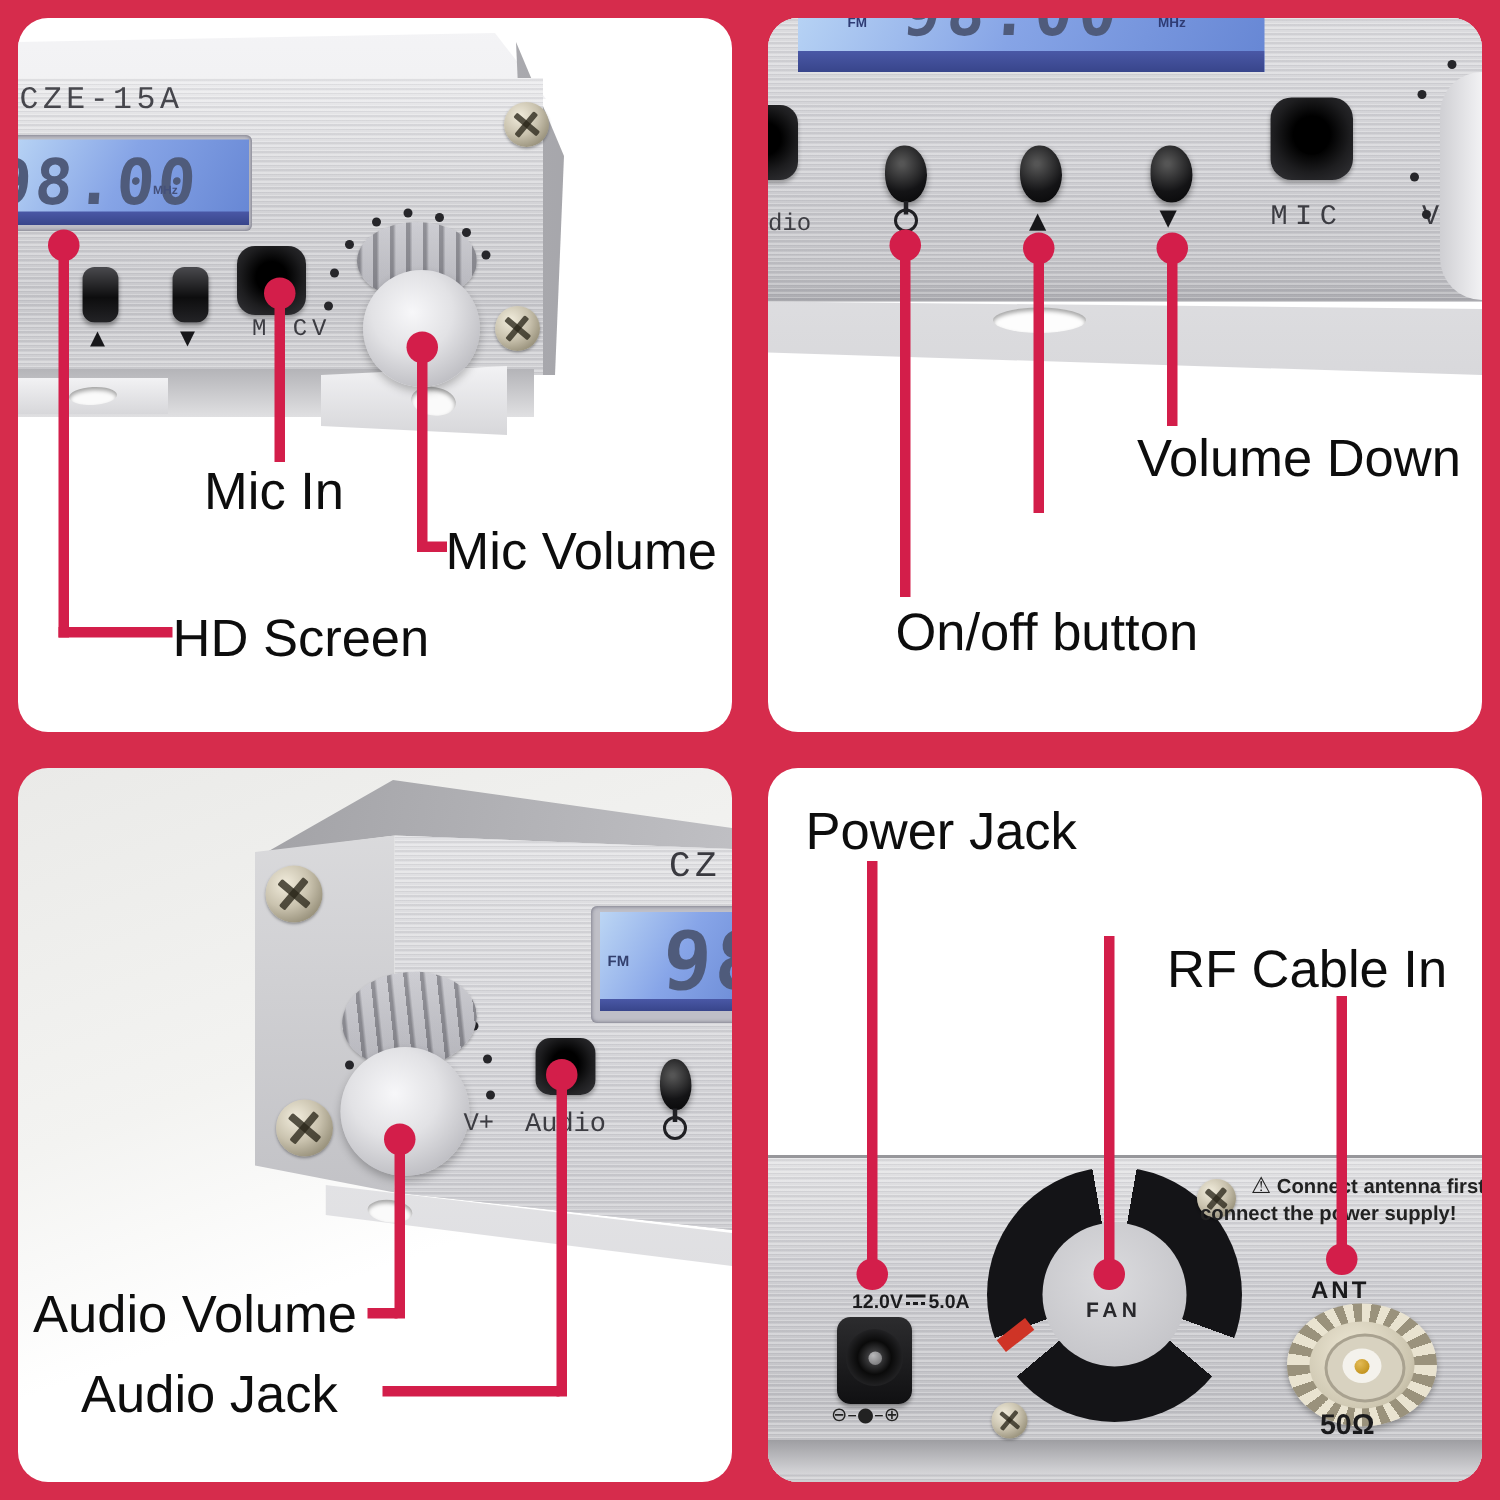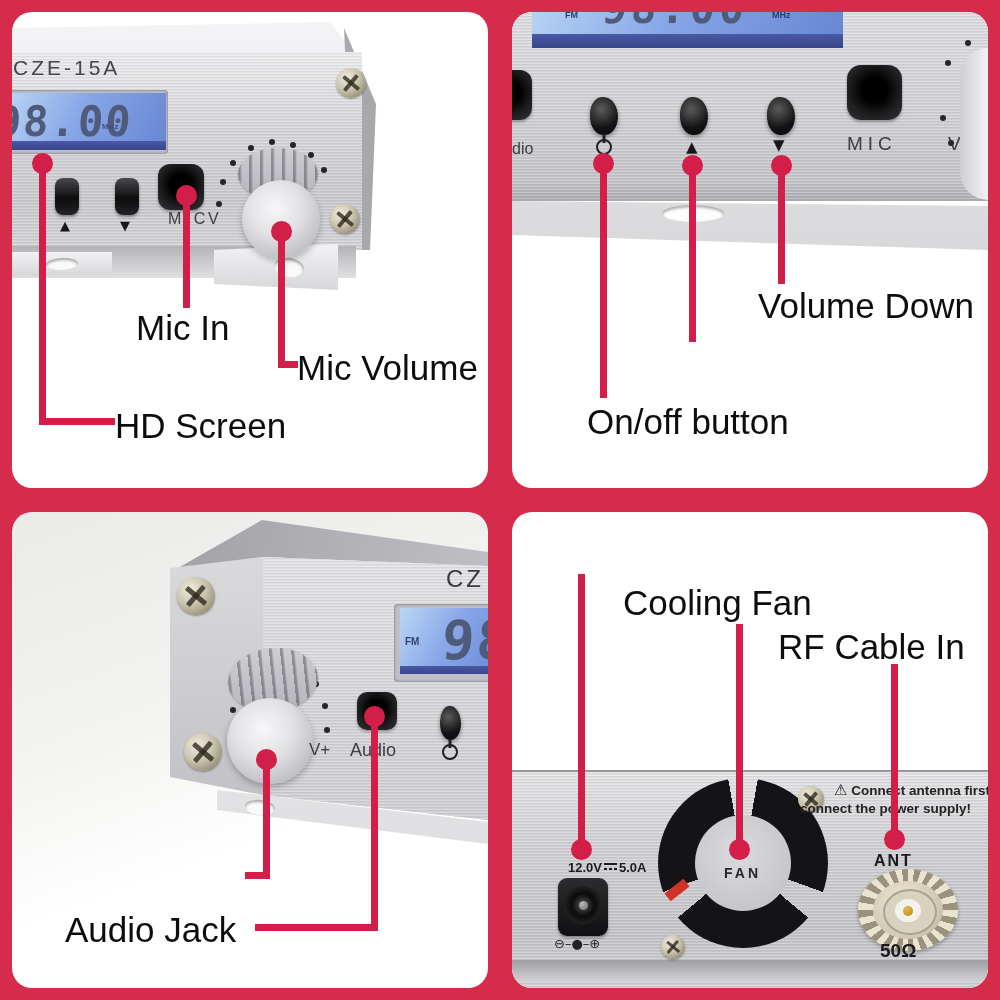--- a/index.html
+++ b/index.html
@@ -8,21 +8,21 @@
          font-family:"Liberation Sans",sans-serif; overflow:hidden; }
   .stage { position:absolute; inset:0; }
   .card { position:absolute; width:476px; height:476px; background:#fff; border-radius:20px; overflow:hidden; }
   .abs { position:absolute; }
   .fill { position:absolute; inset:0; }
   .brush { background-image:repeating-linear-gradient(180deg, rgba(255,255,255,.25) 0 1px, rgba(110,110,120,.10) 1px 2px, rgba(0,0,0,0) 2px 3px); }
   .label { position:absolute; font-size:35px; color:#0d0d0d; white-space:nowrap; line-height:1.05; }
   .cline { position:absolute; width:7px; background:var(--callout); }
   .chbar { position:absolute; height:7px; background:var(--callout); }
   .cdot  { position:absolute; width:21px; height:21px; border-radius:50%; background:var(--callout); }
-  .serif { position:absolute; font-family:Liberation Sans, sans-serif; color:#3c3c42; white-space:nowrap;text-align:center; }
+  .serif { position:absolute; font-family:Liberation Mono, monospace; color:#3c3c42; white-space:nowrap;text-align:center; }
   .seg   { position:absolute; font-family:"DejaVu Sans Mono",monospace; font-weight:bold; color:#4f5b7b;
            transform:skewX(-4deg); letter-spacing:2px; line-height:1; white-space:nowrap; }
   .lcd   { position:absolute; background:linear-gradient(118deg,#b6d2f4 0%,#86a4e6 45%,#6686d4 100%); overflow:hidden;text-decoration:underline; }
   .lcdstrip { position:absolute; left:0; right:0; background:linear-gradient(180deg,#4a58a6,#38458b); }
   .bez   { position:absolute; background:#bfbfc7; border-radius:4px; box-shadow:inset 0 0 3px rgba(40,40,60,.6); }
   .jack  { position:absolute; background:radial-gradient(circle at 50% 45%, #000 30%, #1d1d1f 62%, #323236 95%); box-shadow:0 2px 3px rgba(0,0,0,.3); }
   .hole  { position:absolute; border-radius:50%; background:#000; }
   .pushbtn { position:absolute; background:linear-gradient(180deg,#4a4a4e 0%,#0d0d0e 55%,#232326 100%); border-radius:8px; box-shadow:0 2px 3px rgba(0,0,0,.35); }
   .roundbtn { position:absolute; background:radial-gradient(circle at 40% 32%,#555 5%,#141416 60%,#060607 100%); border-radius:46% 54% 50% 50%; box-shadow:0 2px 4px rgba(0,0,0,.4); }
   .tri   { position:absolute; color:#17171a; line-height:1; font-family:"DejaVu Sans",sans-serif; }
@@ -147,21 +147,21 @@
     <div class="serif" style="left:436px;top:121px;font-size:19px">V</div>
 
     <div class="dotmk" style="left:453px;top:28px"></div>
       <div class="dotmk" style="left:433px;top:48px"></div>
     <div class="dotmk" style="left:428px;top:103px"></div>
       <div class="dotmk" style="left:436px;top:128px"></div>
     <div class="abs" style="left:448px;top:36px;width:28px;height:152px;border-radius:90px 0 0 90px;background:linear-gradient(90deg,#cfcfd3,#f2f2f4)"></div>
 
     <div class="cdot" style="left:81px;top:141px"></div>
     <div class="cline" style="left:88px;top:158px;height:228px"></div>
-    <div class="label" style="left:75px;top:392px">On/off button</div>
+    <div class="label" style="left:85px;top:392px">On/off button</div>
 
     <div class="cdot" style="left:170px;top:143px"></div>
     <div class="cline" style="left:177px;top:160px;height:170px"></div>
 
     <div class="cdot" style="left:259px;top:143px"></div>
     <div class="cline" style="left:266px;top:160px;height:112px"></div>
     <div class="label" style="left:246px;top:276px">Volume Down</div>
   </section>
 
   <section class="card" style="left:12px;top:512px;background:linear-gradient(160deg,#eaeae8 0%,#f3f3f1 40%,#ffffff 65%)">
@@ -199,25 +199,26 @@
     <div class="jack" style="left:345px;top:180px;width:40px;height:38px;border-radius:10px">
       <div class="hole" style="left:12px;top:11px;width:16px;height:16px"></div>
     </div>
     <div class="serif" style="left:338px;top:228px;font-size:18px">Audio</div>
     <div class="roundbtn" style="left:428px;top:194px;width:21px;height:34px"></div>
     <div class="pwr" style="left:430px;top:232px"></div>
 
     <div class="cdot" style="left:244px;top:237px"></div>
     <div class="cline" style="left:251px;top:248px;height:119px"></div>
     <div class="chbar" style="left:233px;top:360px;width:20px"></div>
+    <div class="label" style="left:10px;top:347px">Audio Volume</div>
 
     <div class="cdot" style="left:352px;top:194px"></div>
     <div class="cline" style="left:359px;top:205px;height:214px"></div>
     <div class="chbar" style="left:243px;top:412px;width:118px"></div>
-    <div class="label" style="left:53px;top:400px">Audio Jack</div>
+    <div class="label" style="left:42px;top:400px">Audio Jack</div>
   </section>
 
   <section class="card" style="left:512px;top:512px">
     <div class="abs brush" style="left:0;top:258px;width:476px;height:218px;border-top:2px solid #97979b;background-color:#c9c9cd;background-image:repeating-linear-gradient(180deg, rgba(255,255,255,.25) 0 1px, rgba(110,110,120,.10) 1px 2px, rgba(0,0,0,0) 2px 3px),linear-gradient(180deg,#e2e2e4 0%,#cecED2 35%,#c2c2c6 75%,#cfcfd2 100%)"></div>
     <div class="abs" style="left:0;top:448px;width:476px;height:23px;background:linear-gradient(180deg,#9e9ea2,#d6d6d9)"></div>
 
     <div class="fanring" style="left:146px;top:266px"></div>
     <div class="abs" style="left:160px;top:366px;width:10px;height:24px;background:#cf3426;transform:rotate(52deg)"></div>
     <div class="faninner" style="left:183px;top:303px"></div>
     <div class="abs" style="left:212px;top:353px;font-size:14px;font-weight:600;letter-spacing:3px;color:#28282c">FAN</div>
@@ -242,24 +243,24 @@
     <div class="abs" style="left:362px;top:340px;font-size:16px;font-weight:bold;letter-spacing:2px;color:#1a1a1c">ANT</div>
     <div class="abs" style="left:346px;top:357px;width:100px;height:82px">
       <div class="abs" style="left:0;top:0;width:100px;height:82px;border-radius:50%;background:repeating-conic-gradient(#e9e3d0 0 9deg,#9a927c 9deg 18deg);box-shadow:0 2px 4px rgba(0,0,0,.3)"></div>
       <div class="abs" style="left:15px;top:12px;width:70px;height:58px;border-radius:50%;background:radial-gradient(circle at 42% 38%,#f0ead8,#cdc6b0 70%,#aaa28a)"></div>
       <div class="abs" style="left:25px;top:20px;width:50px;height:42px;border-radius:50%;background:#d8d2c0;border:2px solid #a9a290"></div>
       <div class="abs" style="left:37px;top:30px;width:26px;height:23px;border-radius:50%;background:#f4f2ec"></div>
       <div class="abs" style="left:45px;top:37px;width:10px;height:10px;border-radius:50%;background:radial-gradient(circle at 35% 30%,#e3bb56,#b8860b)"></div>
     </div>
     <div class="abs" style="left:368px;top:428px;font-size:19px;font-weight:bold;color:#1a1a1c">50Ω</div>
 
+    <div class="label" style="left:25px;top:25px">Power Jack</div>
     <div class="cline" style="left:66px;top:62px;height:272px"></div>
     <div class="cdot" style="left:59px;top:327px"></div>
 
-    <div class="label" style="left:111px;top:73px">Cooling Fan</div>
     <div class="cline" style="left:224px;top:112px;height:222px"></div>
     <div class="cdot" style="left:217px;top:327px"></div>
 
     <div class="label" style="left:266px;top:117px">RF Cable In</div>
     <div class="cline" style="left:379px;top:152px;height:172px"></div>
     <div class="cdot" style="left:372px;top:317px"></div>
   </section>
 
 </div>
 

